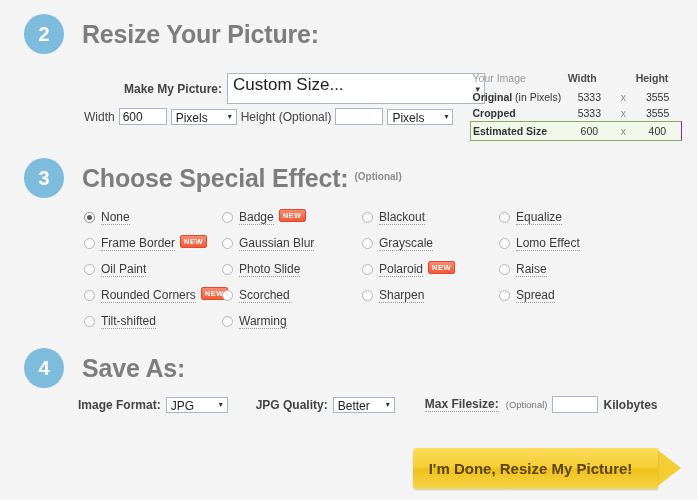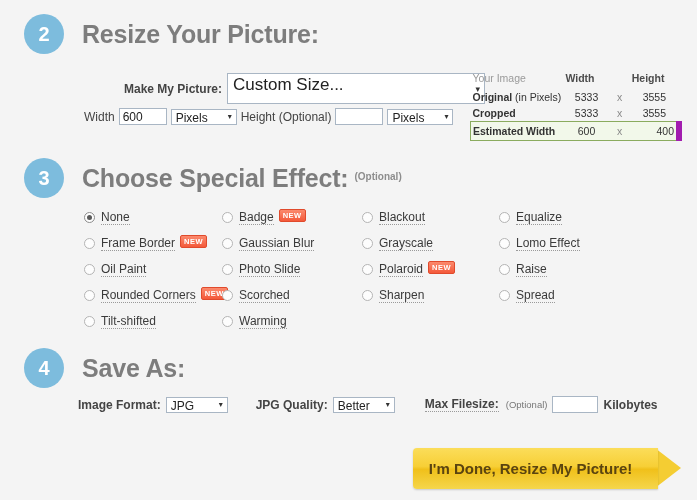--- a/index.html
+++ b/index.html
@@ -160,21 +160,21 @@
   #info-table td.num { text-align: center; width: 42px; }
   #info-table td.xcell { text-align: center; color: #8a8a8a; width: 16px; }
   #info-table tr.est td {
     background: #f2f8ea;
     border-top: 1px solid #8aab5e;
     border-bottom: 1px solid #8aab5e;
     padding-top: 3px;
     padding-bottom: 3px;
   }
   #info-table tr.est td:first-child { border-left: 1px solid #8aab5e; }
-  #info-table tr.est td:last-child { border-right: 6px solid #a21caf; text-align: right; }
+  #info-table tr.est td:last-child { border-right: 1px solid #a21caf; }
 
   
   #sec3-head { left: 24px; top: 158px; }
 
   #effects {
     position: absolute;
     left: 84px;
     top: 210px;
     width: 600px;
   }
@@ -331,21 +331,21 @@
         <td class="xcell">x</td>
         <td class="num">3555</td>
       </tr>
       <tr>
         <td class="rowname">Cropped</td>
         <td class="num">5333</td>
         <td class="xcell">x</td>
         <td class="num">3555</td>
       </tr>
       <tr class="est">
-        <td class="rowname">Estimated Width</td>
+        <td class="rowname">Estimated Size</td>
         <td class="num">600</td>
         <td class="xcell">x</td>
         <td class="num">400</td>
       </tr>
     </tbody>
 </table>
 
 <div class="step-row" id="sec3-head">
   <div class="step-circle">3</div>
   <div class="step-title">Choose Special Effect:</div>

